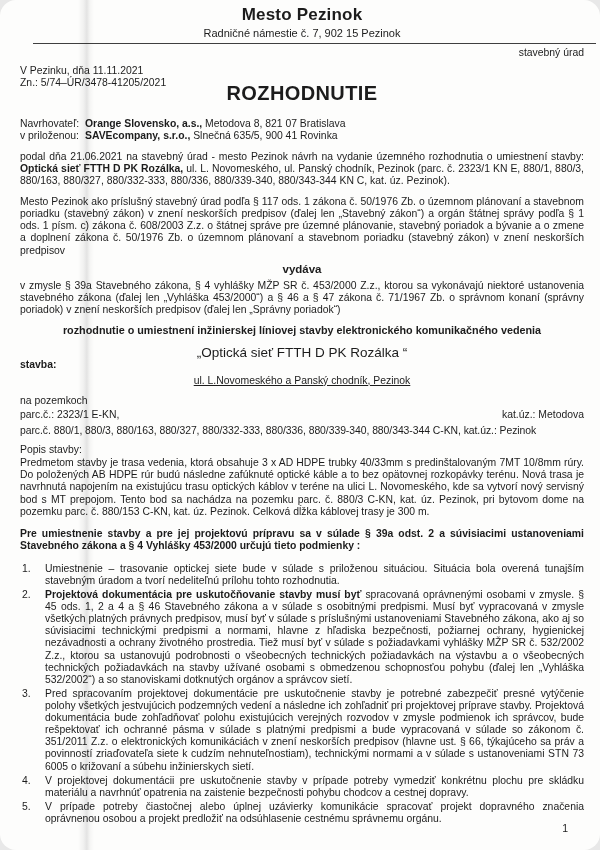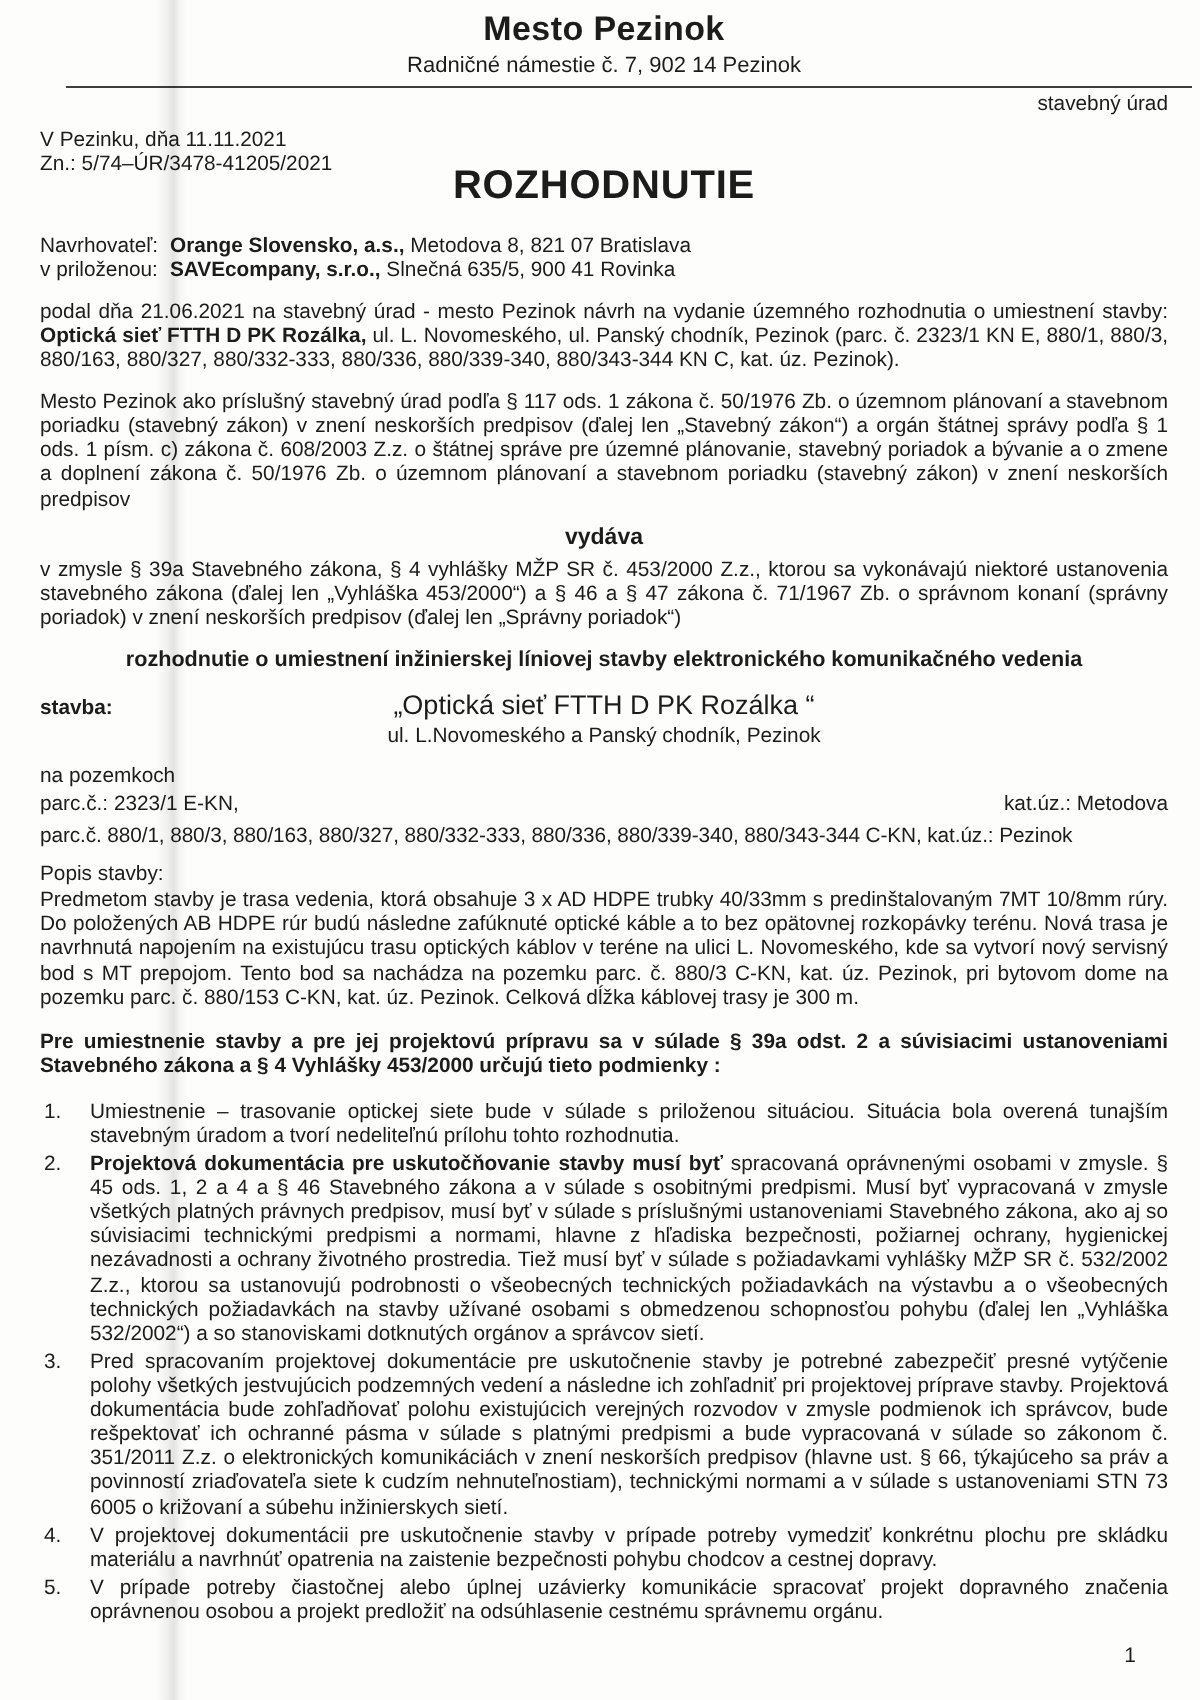--- a/index.html
+++ b/index.html
@@ -6,43 +6,44 @@
   .page{
     position:relative;
     width:600px;height:850px;
     margin:0 auto;
     background:#fdfdfc;
     overflow:hidden;
     font-family:"Liberation Sans","DejaVu Sans",sans-serif;
     color:#1c1c1c;
     font-size:10.4px;
     line-height:1.165;
+    border-radius:16px;
   }
   .scan-band{
     position:absolute;top:0;bottom:0;left:78px;width:16px;
     background:linear-gradient(90deg,rgba(0,0,0,0) 0%,rgba(0,0,0,0.05) 35%,rgba(0,0,0,0.10) 55%,rgba(0,0,0,0.03) 75%,rgba(0,0,0,0) 100%);
     pointer-events:none;
   }
   .content{padding:5px 16px 0 20px;}
   .org-title{font-size:17px;font-weight:bold;text-align:center;margin:0;letter-spacing:.2px;}
   .org-address{font-size:11px;text-align:center;margin-top:2px;}
   .header-rule{height:1px;background:#3f3f3f;margin:3px -12px 0 13px;}
   .dept{text-align:right;margin-top:3px;}
   .meta{margin-top:6px;}
   .meta div{line-height:1.18;}
   .doc-title{font-size:20px;font-weight:bold;text-align:center;margin-top:-7px;letter-spacing:.4px;}
   .parties{margin-top:12px;}
   .party-row{display:grid;grid-template-columns:65px 1fr;}
   .para{text-align:justify;margin:9px 0 0 0;}
   .center-bold{text-align:center;font-weight:bold;margin-top:6px;font-size:11.5px;}
   .decision-heading{text-align:center;font-weight:bold;margin-top:8px;font-size:10.8px;}
   .stavba-block{position:relative;margin-top:8px;text-align:center;}
-  .stavba-label{position:absolute;left:0;top:4px;font-weight:bold;}
+  .stavba-label{position:absolute;left:0;top:14px;font-weight:bold;}
   .stavba-name{font-weight:normal;font-size:13.5px;}
-  .stavba-loc{margin-top:2px;}
+  .stavba-loc{margin-top:14px;text-decoration:underline;}
   .parcels{margin-top:8px;}
   .parcel-row{display:flex;justify-content:space-between;margin-top:2px;}
   .parcel-line2{margin-top:4px;white-space:nowrap;letter-spacing:-.05px;}
   .desc-label{margin-top:7px;}
   .desc-text{text-align:justify;margin-top:1px;}
   .cond-heading{font-weight:bold;text-align:justify;margin-top:9px;}
   .cond-list{margin-top:2px;}
   .cond-item{display:grid;grid-template-columns:25px 1fr;margin-top:2px;}
   .cond-num{padding-left:2px;}
   .cond-text{text-align:justify;}
@@ -51,21 +52,21 @@
 </style>
 </head>
 <body>
 
 <div class="page">
   <div class="scan-band"></div>
 
   <div class="content">
 
     <div class="org-title">Mesto Pezinok</div>
-    <div class="org-address">Radničné námestie č. 7, 902 14 Pezinok</div>
+    <div class="org-address">Radničné námestie č. 7, 902 15 Pezinok</div>
     <div class="header-rule"></div>
     <div class="dept">stavebný úrad</div>
 
     <div class="meta">
       <div>V Pezinku, dňa 11.11.2021</div>
       <div>Zn.: 5/74–ÚR/3478-41205/2021</div>
     </div>
 
     <div class="doc-title">ROZHODNUTIE</div>
 

